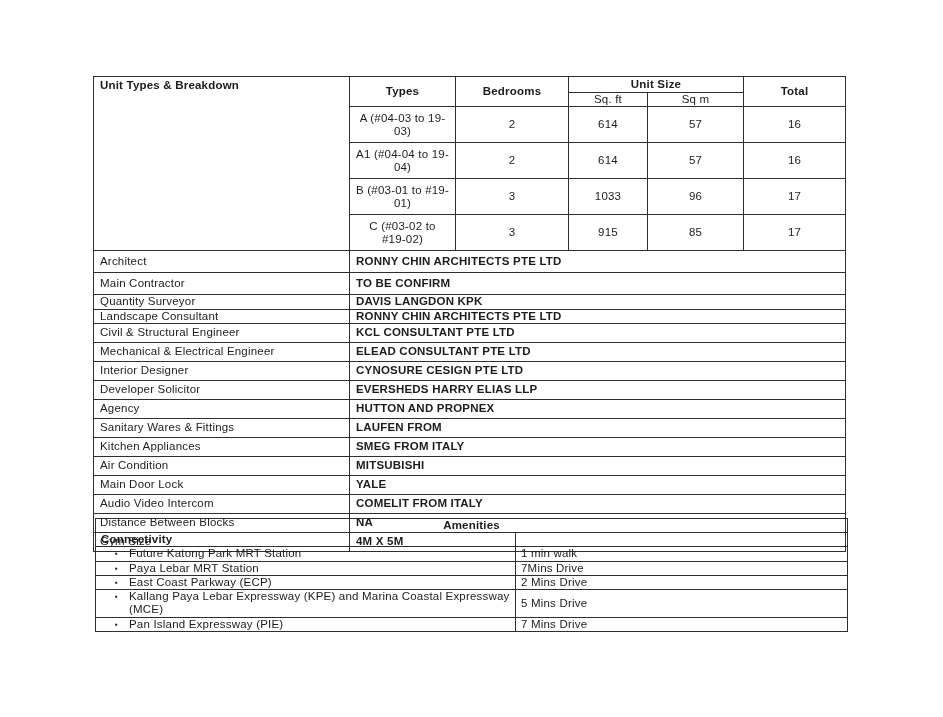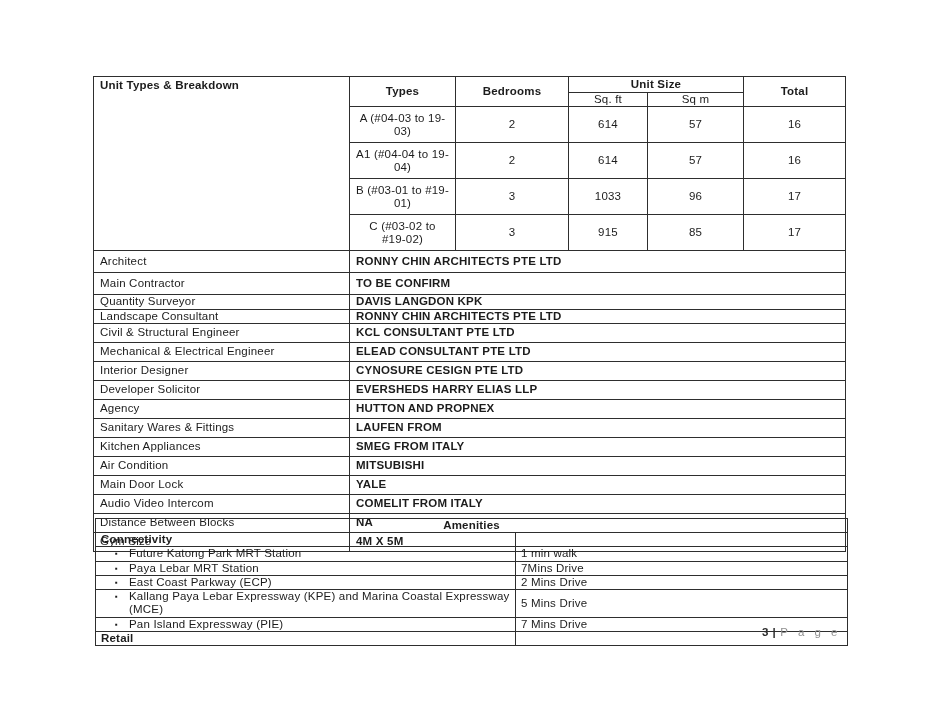--- a/index.html
+++ b/index.html
@@ -217,24 +217,17 @@
       <tr>
         <td>
           <div class="amenity-name">
             <span class="bullet">▪</span>
             <span class="amenity-text">Pan Island Expressway (PIE)</span>
           </div>
         </td>
         <td>7 Mins Drive</td>
       </tr>
 
-      <tr>
-        <td class="section-heading">Retail</td>
-        <td></td>
-      </tr>
     </tbody>
   </table>
 
-  <div class="page-footer">
-    <span class="num">3 |</span><span class="word">P a g e</span>
-  </div>
 
 </div>
 
 </body></html>

